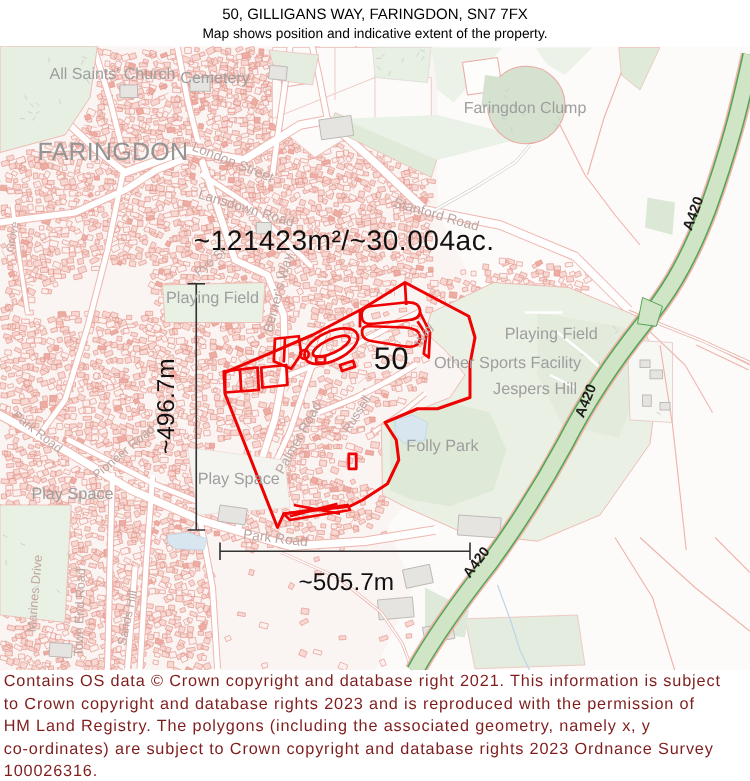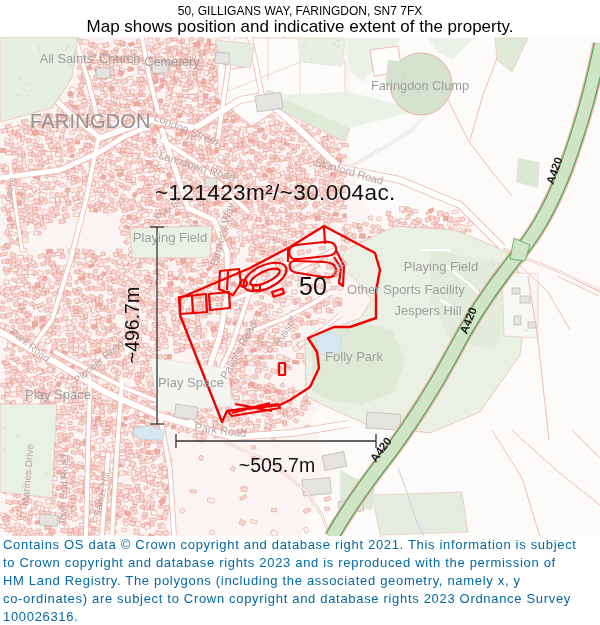--- a/index.html
+++ b/index.html
@@ -1,21 +1,21 @@
 <!DOCTYPE html>
 <html><head>
 <meta charset="utf-8">
 <style>
 html,body{margin:0;padding:0;background:#ffffff;width:600px;height:625px;overflow:hidden;}
 body{font-family:"Liberation Sans",sans-serif;}
 #title{position:absolute;top:0;left:0;width:600px;text-align:center;color:#000;}
 #title .l1{font-size:12px;line-height:16px;margin-top:3px;}
-#title .l2{font-size:17px;line-height:16px;}
+#title .l2{font-size:11px;line-height:16px;}
 #map{position:absolute;top:37px;left:0;}
-#copy{position:absolute;top:536px;left:3px;width:597px;font-size:13px;letter-spacing:0.68px;line-height:18px;color:#0369a1;background:#fff;}
+#copy{position:absolute;top:536px;left:3px;width:597px;font-size:13px;letter-spacing:0.68px;line-height:18px;color:#7f1d1d;background:#fff;}
 </style>
 </head>
 <body>
 
 <div id="title">
     <div class="l1">50, GILLIGANS WAY, FARINGDON, SN7 7FX</div>
 
 <div class="l2">Map shows position and indicative extent of the property.</div>
   </div>
 

